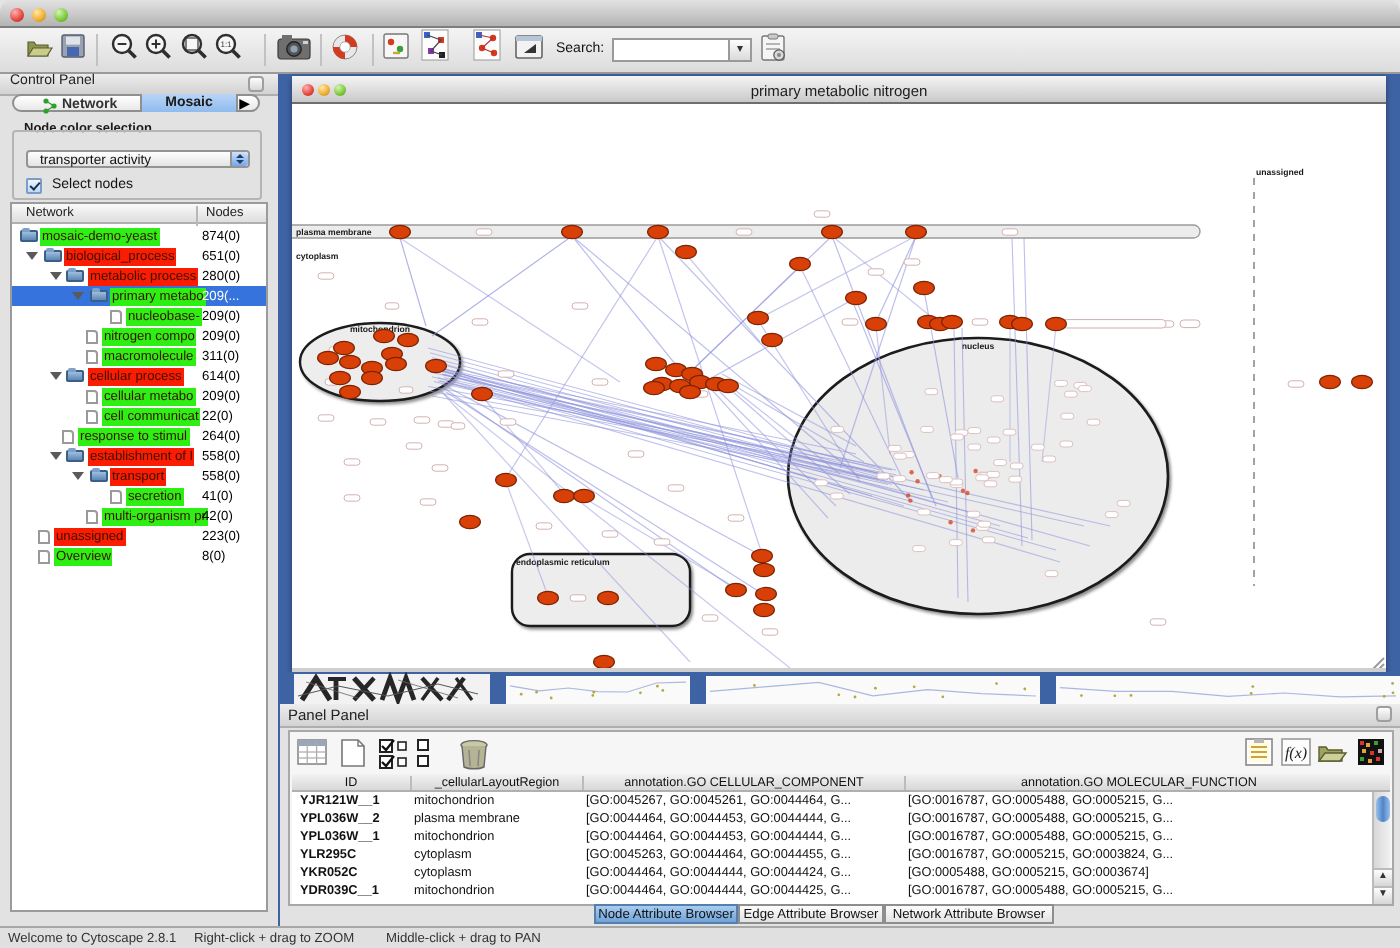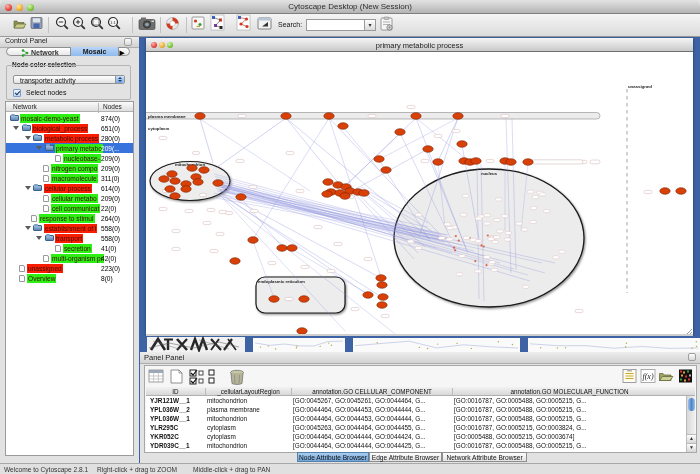--- a/index.html
+++ b/index.html
@@ -68,21 +68,20 @@
 .tab.on{background:linear-gradient(#a8cdf0,#71a3d8);border-color:#5580ab}
 #statusbar{position:absolute;left:0;top:463px;width:700px;height:11px;background:#e0e0e0;border-top:1px solid #a8a8a8;font-size:6.6px;color:#333}
 #statusbar span{position:absolute;top:2px}
 svg{display:block}
 </style></head>
 <body>
 <div id="titlebar">
   <div class="tl" style="left:5px;background:radial-gradient(circle at 35% 30%,#ffb3ad,#e3453c 60%,#a32d26)"></div>
   <div class="tl" style="left:16px;background:radial-gradient(circle at 35% 30%,#ffe9a8,#eead31 60%,#b37c1d)"></div>
   <div class="tl" style="left:27px;background:radial-gradient(circle at 35% 30%,#d3f5b5,#7cc838 60%,#4e8f1d)"></div>
-  <div class="t">Cytoscape Desktop (New Session)</div>
 </div>
 <div id="toolbar">
   <svg id="tbicons" width="700" height="23">
       <g transform="translate(13.0,3.0)">
         <path d="M1 11 L1 4 L4 4 L5 5.5 L11 5.5 L11 11 Z" fill="#8f9350" stroke="#5c5f2e" stroke-width="0.6"></path>
         <path d="M1 11 L3.5 7 L13 7 L10.5 11 Z" fill="#c9cc8a" stroke="#5c5f2e" stroke-width="0.6"></path>
       </g>
 <g transform="translate(31.0,3.5)">
         <rect x="0" y="0" width="11" height="11" rx="1" fill="#9aa2b2" stroke="#555e70" stroke-width="0.7"></rect>
         <rect x="2" y="0.8" width="7" height="4" fill="#dfe3ea"></rect>
@@ -289,21 +288,21 @@
         <span class="num">8(0)</span>
       </div>
   </div>
 </div>
 <div id="desktop">
   <div id="win">
     <div id="wtitle">
       <div class="tl" style="left:5px;top:4px;width:6px;height:6px;background:radial-gradient(circle at 35% 30%,#ffb3ad,#e3453c 60%,#a32d26)"></div>
       <div class="tl" style="left:13px;top:4px;width:6px;height:6px;background:radial-gradient(circle at 35% 30%,#ffe9a8,#eead31 60%,#b37c1d)"></div>
       <div class="tl" style="left:21px;top:4px;width:6px;height:6px;background:radial-gradient(circle at 35% 30%,#d3f5b5,#7cc838 60%,#4e8f1d)"></div>
-      <div class="t">primary metabolic process</div>
+      <div class="t">primary metabolic nitrogen</div>
     </div>
     <div id="canvas">
         <svg id="net" width="547" height="283" viewBox="146 52 547 283">
           <defs>
             <filter id="sh" x="-30%" y="-30%" width="160%" height="160%">
               <feDropShadow dx="1" dy="1.2" stdDeviation="0.8" flood-color="#000" flood-opacity="0.45"></feDropShadow>
             </filter>
           </defs>
 <rect x="140" y="111.5" width="460" height="6.5" rx="3.2" fill="#ececec" stroke="#9a9a9a" stroke-width="0.7"></rect>
 <ellipse cx="190" cy="180" rx="40" ry="19.5" fill="#ededed" stroke="#1a1a1a" stroke-width="1.2" filter="url(#sh)"></ellipse>

